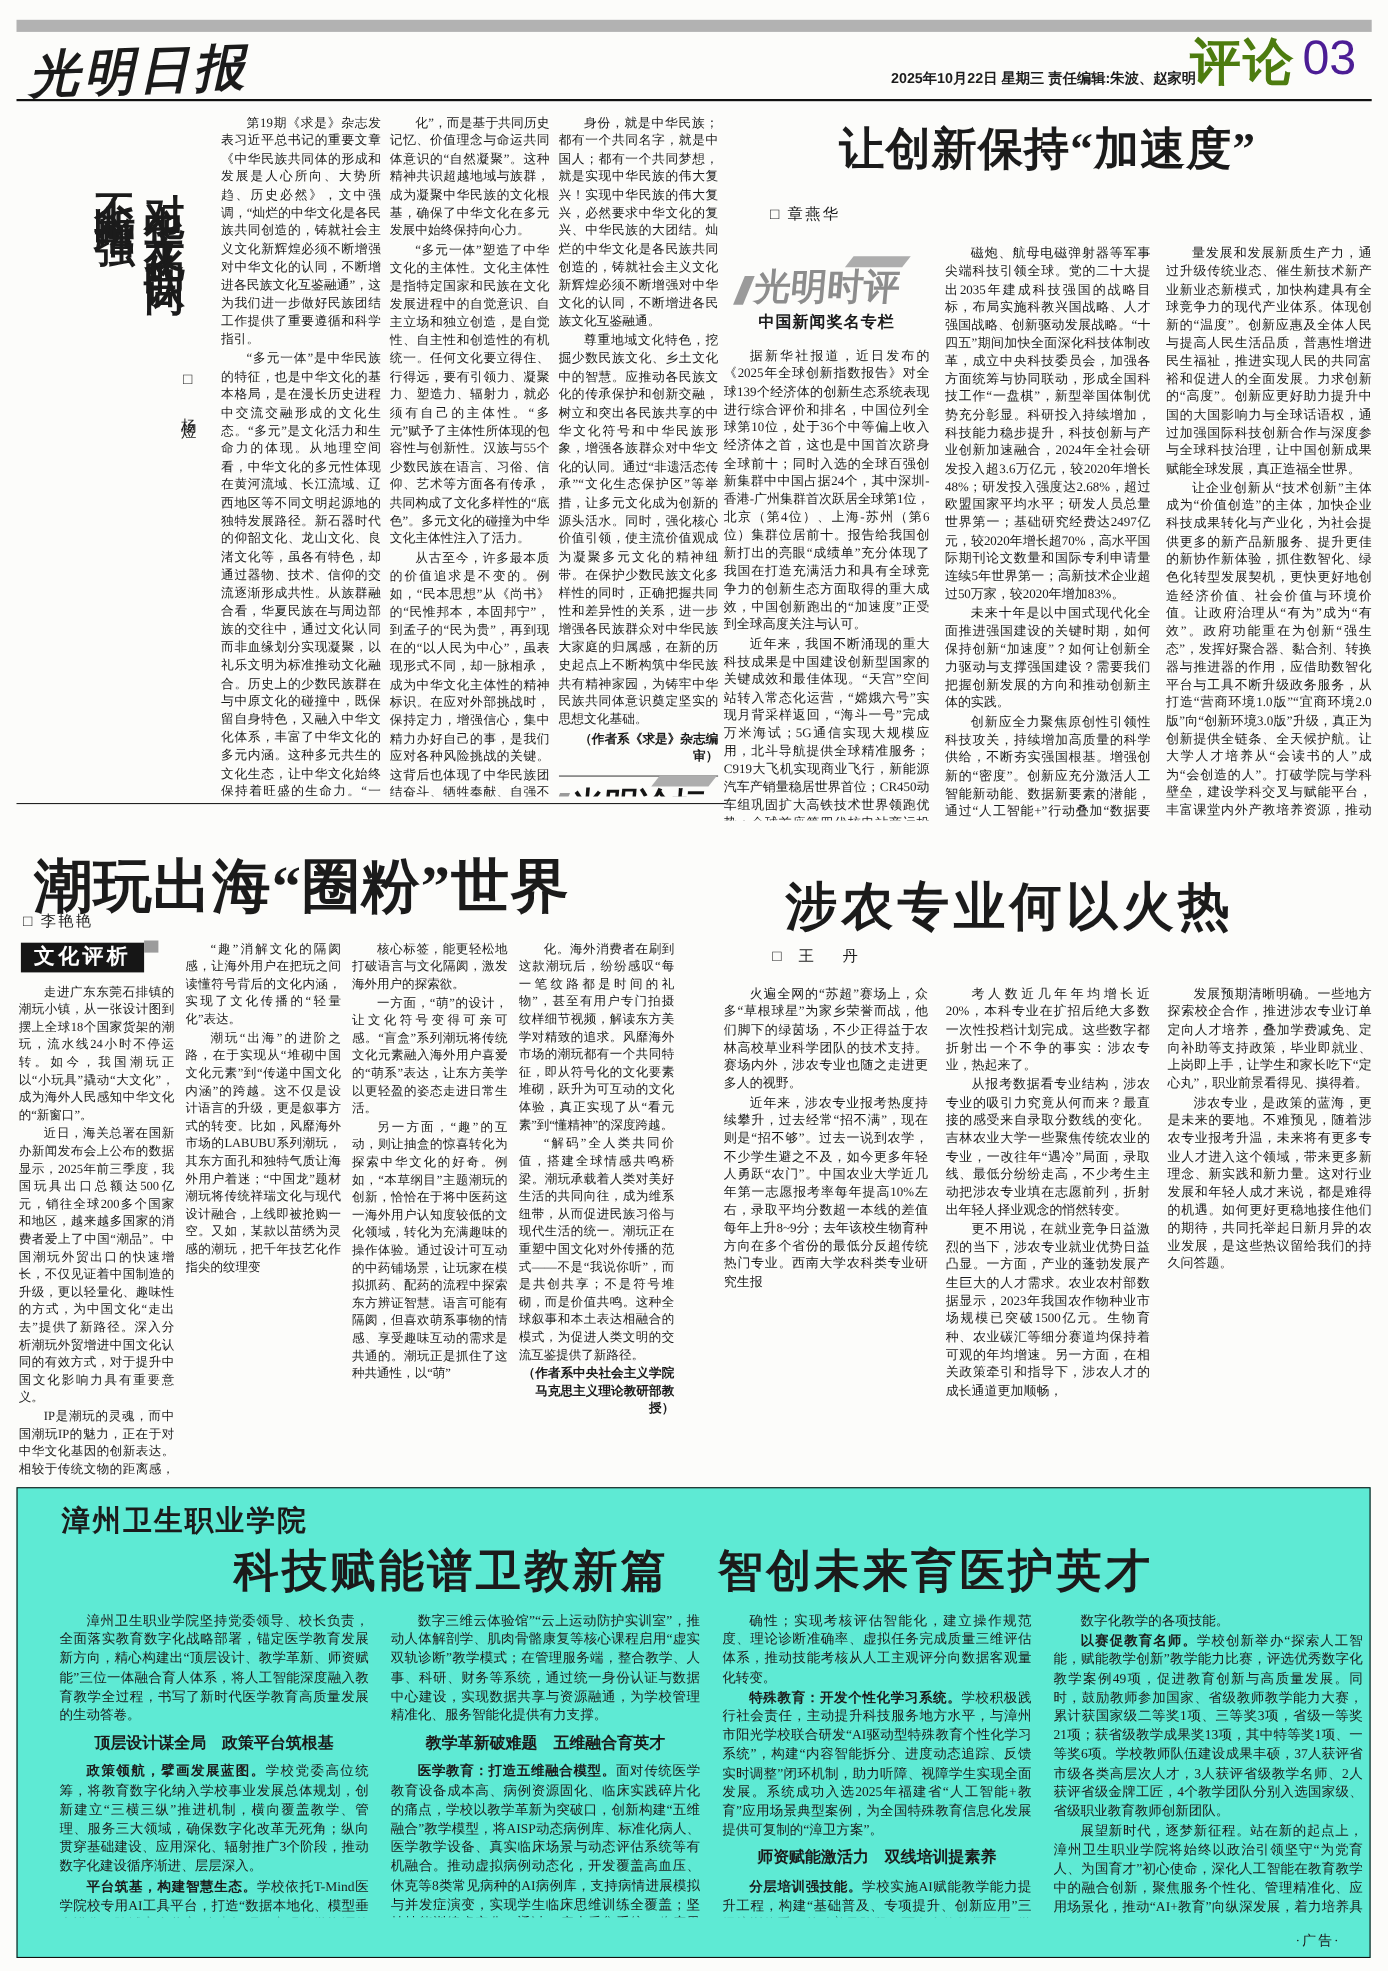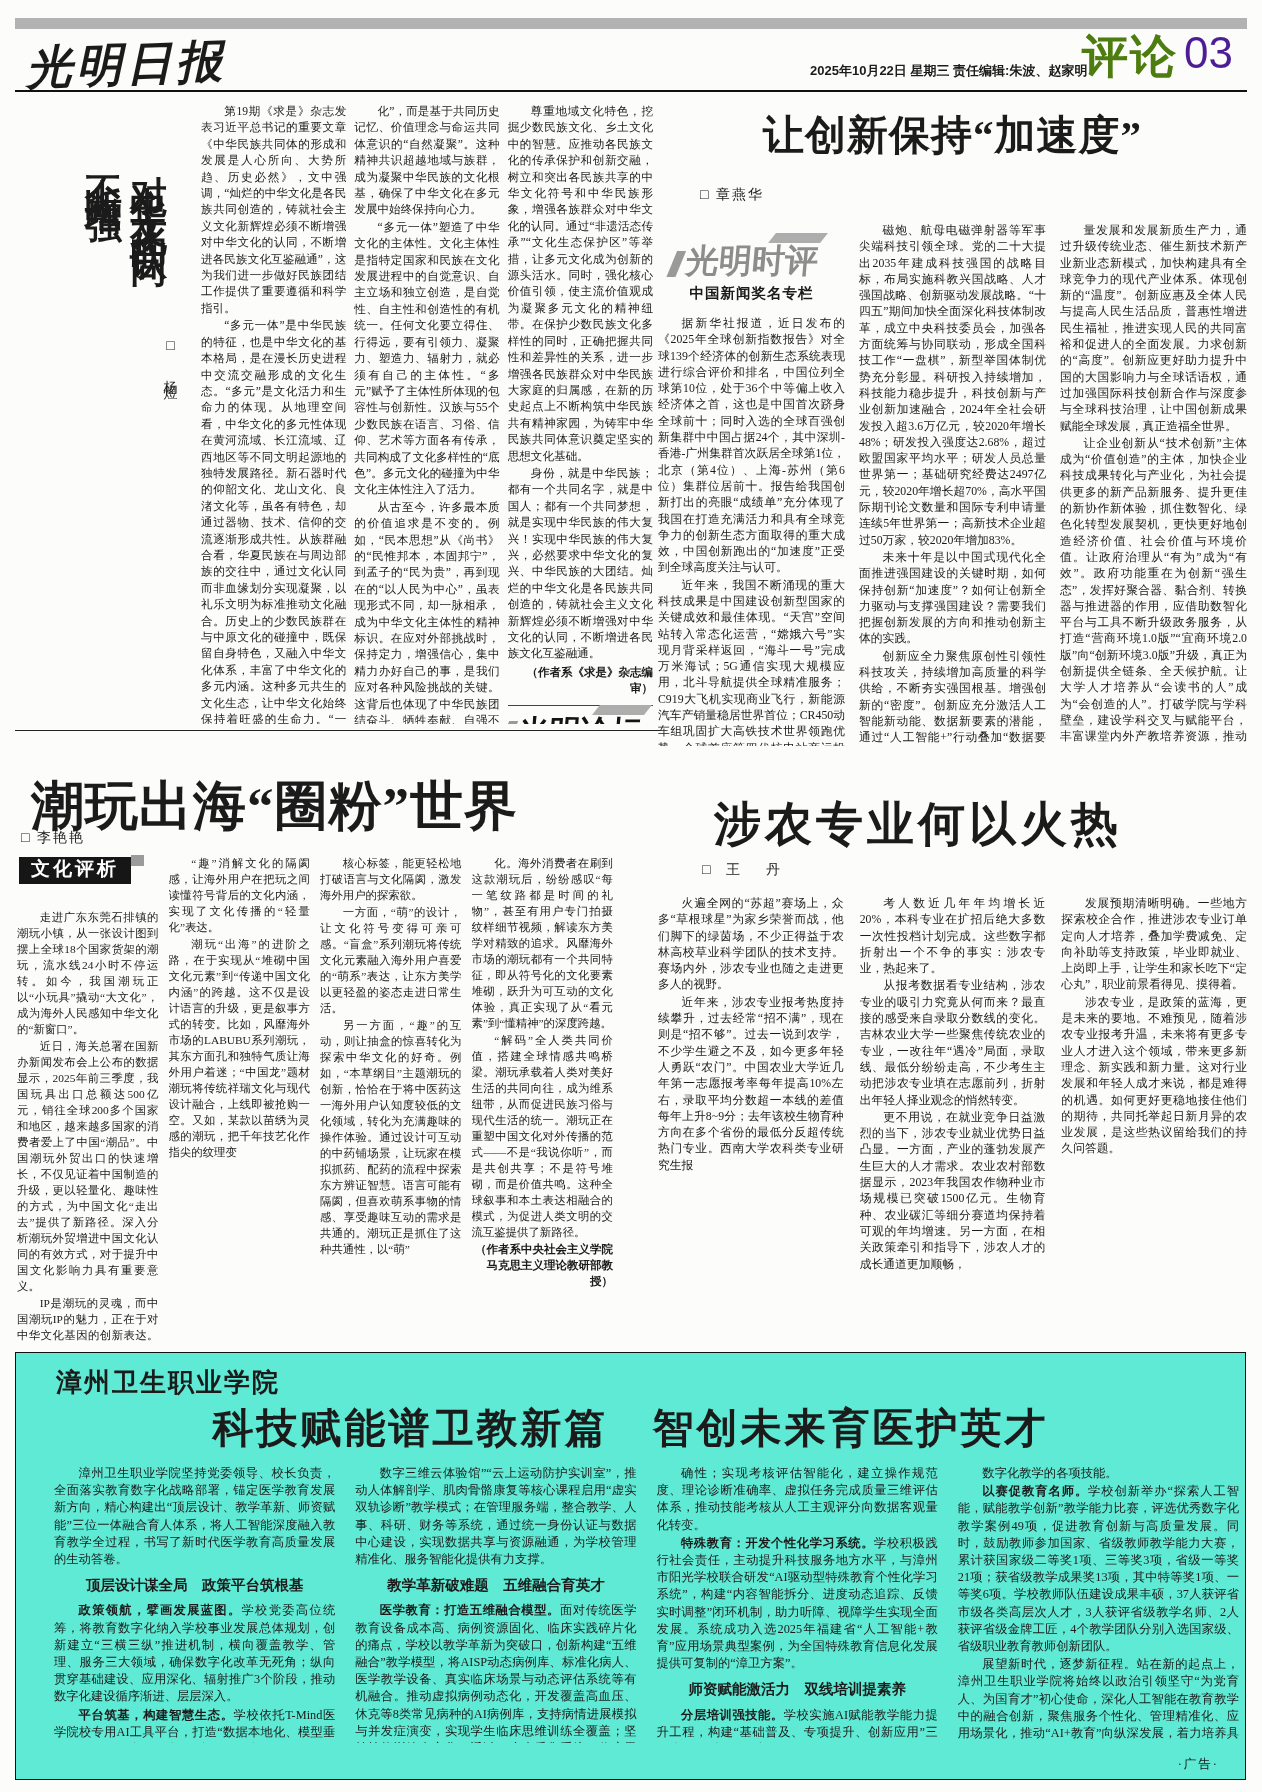--- a/index.html
+++ b/index.html
@@ -58,22 +58,22 @@
   .shipingbox{margin:12px 6px 14px 6px;}
   
   .a3{top:745px;left:15px;width:600px;height:600px;}
   .a3 h1{margin:12px;font-size:53px;letter-spacing:1px;padding:14px 0 0 4px;}
   .a3 .byline{position:absolute;left:6px;top:84px;}
   .a3body{position:absolute;left:2px;top:110px;width:596px;height:488px;
           font-size:11.4px;line-height:16px;}
   .a3body .col{margin-right:10px;}
   .a3body .col:last-child{margin-right:0;}
   .chip{position:relative;display:inline-block;background:#161616;color:#fff;
-        font-family:Liberation Mono, monospace;font-weight:bold;font-size:19px;
-        padding:5px 12px 6px 12px;letter-spacing:3px;margin:2px 0 25px 2px;}
+        font-family:Liberation Serif, serif;font-weight:bold;font-size:19px;
+        padding:5px 12px 6px 12px;letter-spacing:3px;margin:2px 0 10px 2px;}
   .chip:after{content:"";position:absolute;right:-13px;top:-4px;width:13px;height:13px;background:#9b9b9b;}
   
   .a4{top:765px;left:658px;width:589px;height:580px;}
   .a4 h1{margin:16px;font-size:47px;letter-spacing:4px;padding:12px 0 0 40px;}
   .a4 .byline{position:absolute;left:44px;top:96px;letter-spacing:6px;}
   .a4body{position:absolute;left:0;top:130px;width:589px;height:450px;
           font-size:11.8px;line-height:16.3px;}
   .a4body .col{margin-right:16px;}
   .a4body .col:last-child{margin-right:0;}
   
@@ -111,22 +111,22 @@
         <p>第19期《求是》杂志发表习近平总书记的重要文章《中华民族共同体的形成和发展是人心所向、大势所趋、历史必然》，文中强调，“灿烂的中华文化是各民族共同创造的，铸就社会主义文化新辉煌必须不断增强对中华文化的认同，不断增进各民族文化互鉴融通”，这为我们进一步做好民族团结工作提供了重要遵循和科学指引。</p>
         <p>“多元一体”是中华民族的特征，也是中华文化的基本格局，是在漫长历史进程中交流交融形成的文化生态。“多元”是文化活力和生命力的体现。从地理空间看，中华文化的多元性体现在黄河流域、长江流域、辽西地区等不同文明起源地的独特发展路径。新石器时代的仰韶文化、龙山文化、良渚文化等，虽各有特色，却通过器物、技术、信仰的交流逐渐形成共性。从族群融合看，华夏民族在与周边部族的交往中，通过文化认同而非血缘划分实现凝聚，以礼乐文明为标准推动文化融合。历史上的少数民族群在与中原文化的碰撞中，既保留自身特色，又融入中华文化体系，丰富了中华文化的多元内涵。这种多元共生的文化生态，让中华文化始终保持着旺盛的生命力。“一体”凝聚成文化向心力的内核。“一体”表现为共同的价值追求与文化基因。费孝通先生强调，这种“一体”并非外力强制的“同</p>
       </div>
     <div class="col">
         <p>化”，而是基于共同历史记忆、价值理念与命运共同体意识的“自然凝聚”。这种精神共识超越地域与族群，成为凝聚中华民族的文化根基，确保了中华文化在多元发展中始终保持向心力。</p>
         <p>“多元一体”塑造了中华文化的主体性。文化主体性是指特定国家和民族在文化发展进程中的自觉意识、自主立场和独立创造，是自觉性、自主性和创造性的有机统一。任何文化要立得住、行得远，要有引领力、凝聚力、塑造力、辐射力，就必须有自己的主体性。“多元”赋予了主体性所体现的包容性与创新性。汉族与55个少数民族在语言、习俗、信仰、艺术等方面各有传承，共同构成了文化多样性的“底色”。多元文化的碰撞为中华文化主体性注入了活力。</p>
         <p>从古至今，许多最本质的价值追求是不变的。例如，“民本思想”从《尚书》的“民惟邦本，本固邦宁”，到孟子的“民为贵”，再到现在的“以人民为中心”，虽表现形式不同，却一脉相承，成为中华文化主体性的精神标识。在应对外部挑战时，保持定力，增强信心，集中精力办好自己的事，是我们应对各种风险挑战的关键。这背后也体现了中华民族团结奋斗、牺牲奉献、自强不息的民族品格，彰显了中华民族“天下兴亡，匹夫有责”的社会责任，使中华民族由小到大、由弱到强，屹立于世界民族之林。</p>
       </div>
     <div class="col">
       <div>
+          <p>身份，就是中华民族；都有一个共同名字，就是中国人；都有一个共同梦想，就是实现中华民族的伟大复兴！实现中华民族的伟大复兴，必然要求中华文化的复兴、中华民族的大团结。灿烂的中华文化是各民族共同创造的，铸就社会主义文化新辉煌必须不断增强对中华文化的认同，不断增进各民族文化互鉴融通。</p>
           <p>尊重地域文化特色，挖掘少数民族文化、乡土文化中的智慧。应推动各民族文化的传承保护和创新交融，树立和突出各民族共享的中华文化符号和中华民族形象，增强各族群众对中华文化的认同。通过“非遗活态传承”“文化生态保护区”等举措，让多元文化成为创新的源头活水。同时，强化核心价值引领，使主流价值观成为凝聚多元文化的精神纽带。在保护少数民族文化多样性的同时，正确把握共同性和差异性的关系，进一步增强各民族群众对中华民族大家庭的归属感，在新的历史起点上不断构筑中华民族共有精神家园，为铸牢中华民族共同体意识奠定坚实的思想文化基础。</p>
-          <p>身份，就是中华民族；都有一个共同名字，就是中国人；都有一个共同梦想，就是实现中华民族的伟大复兴！实现中华民族的伟大复兴，必然要求中华文化的复兴、中华民族的大团结。灿烂的中华文化是各民族共同创造的，铸就社会主义文化新辉煌必须不断增强对中华文化的认同，不断增进各民族文化互鉴融通。</p>
         </div>
       <p class="sig">（作者系《求是》杂志编审）</p>
       <div class="badgebox forumbox">
         <span class="bigbadge badge-black">光明论坛</span>
         
         
         
       </div>
     </div>
   </div>

